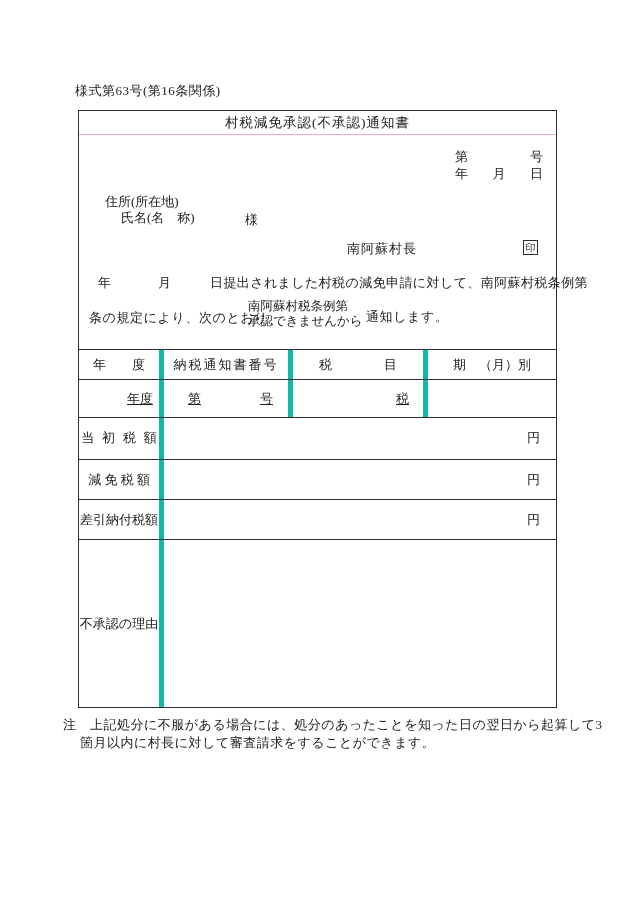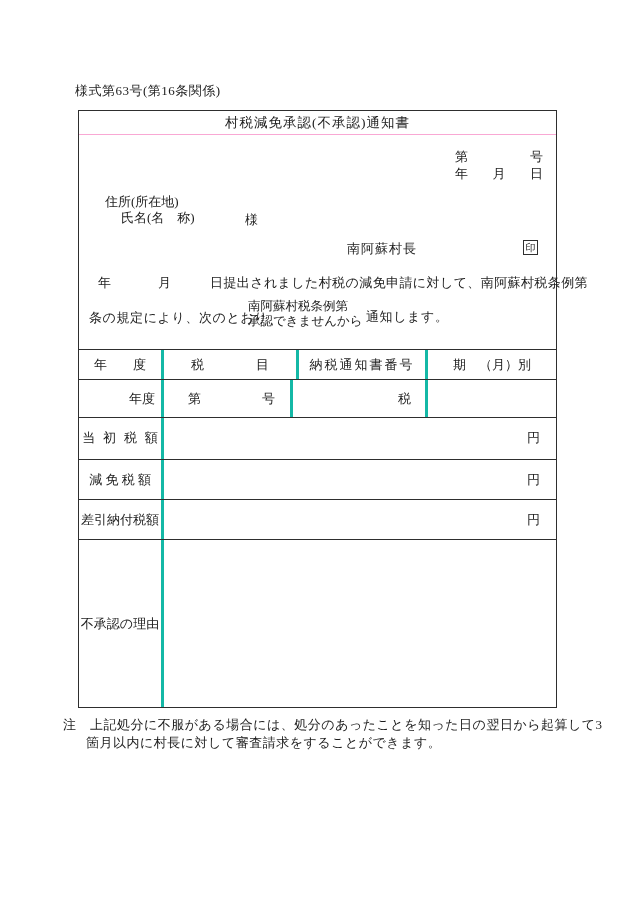--- a/index.html
+++ b/index.html
@@ -47,37 +47,37 @@
   .para1 { left:19px; top:141px; width:450px; height:14px; }
   .para1 .p1a { position:absolute; left:0; }
   .para1 .p1b { position:absolute; left:60px; }
   .para1 .p1c { position:absolute; left:112px; letter-spacing:0.4px; }
   .para2-prefix { left:10px; top:176px; letter-spacing:0.6px; }
   .options-stack { left:169px; top:164px; line-height:15px; font-size:12.5px; }
   .para2-suffix { left:287px; top:175px; letter-spacing:0.6px;text-align:center; }
   .grid { flex:1; display:flex; flex-direction:column; }
   .row { display:flex; border-bottom:1px solid #2e2e2e; }
   .row:last-child { border-bottom:none; flex:1; }
-  .cell { display:flex; align-items:center; border-right:3px solid #14b8a6; }
+  .cell { display:flex; align-items:center; border-right:5px solid #14b8a6; }
   .cell:last-child { border-right:none; }
   .c1 { width:85px; } .c2 { width:129px; } .c3 { width:135px; } .c4 { flex:1; }
   .header-row { height:30px; }
   .header-row .cell { justify-content:center; }
   .header-row .c2 { letter-spacing:2px; }
-  .data-row { height:38px; }
+  .data-row { height:38px;text-decoration:underline; }
   .data-row .c1 { justify-content:flex-end; padding-right:6px; }
   .data-row .c2 { justify-content:space-between; padding:0 15px 0 24px; }
   .data-row .c3 { justify-content:flex-end; padding-right:14px; }
   .amount-row .c1 { justify-content:center; }
   .amount-row .cval { flex:1; justify-content:flex-end; padding-right:16px; }
   .r-shoki { height:42px;font-family:Liberation Mono, monospace; } .r-genmen { height:40px; } .r-sashihiki { height:40px; }
   .reason-row .c1 { justify-content:center; }
   .note-line { position:absolute; letter-spacing:0.5px; }
   .note-1 { left:63px; top:718px; }
-  .note-2 { left:86px; top:736px; }
+  .note-2 { left:80px; top:736px; }
 </style>
 </head>
 <body>
 
 <div class="page">
 
   <div class="form-no">様式第63号(第16条関係)</div>
 
   <div class="form-table">
 
@@ -110,22 +110,22 @@
         <div>南阿蘇村税条例第</div>
         <div>承認できませんから</div>
       </div>
       <div class="abs para2-suffix">通知します。</div>
     </div>
 
     <div class="grid">
 
       <div class="row header-row">
         <div class="cell c1">年　　度</div>
+        <div class="cell c2">納税通知書番号</div>
         <div class="cell c3">税　　　　目</div>
-        <div class="cell c2">納税通知書番号</div>
         <div class="cell c4">期　（月）別</div>
       </div>
 
       <div class="row data-row">
         <div class="cell c1">年度</div>
         <div class="cell c2">
           <span>第</span>
           <span>号</span>
         </div>
         <div class="cell c3">税</div>

